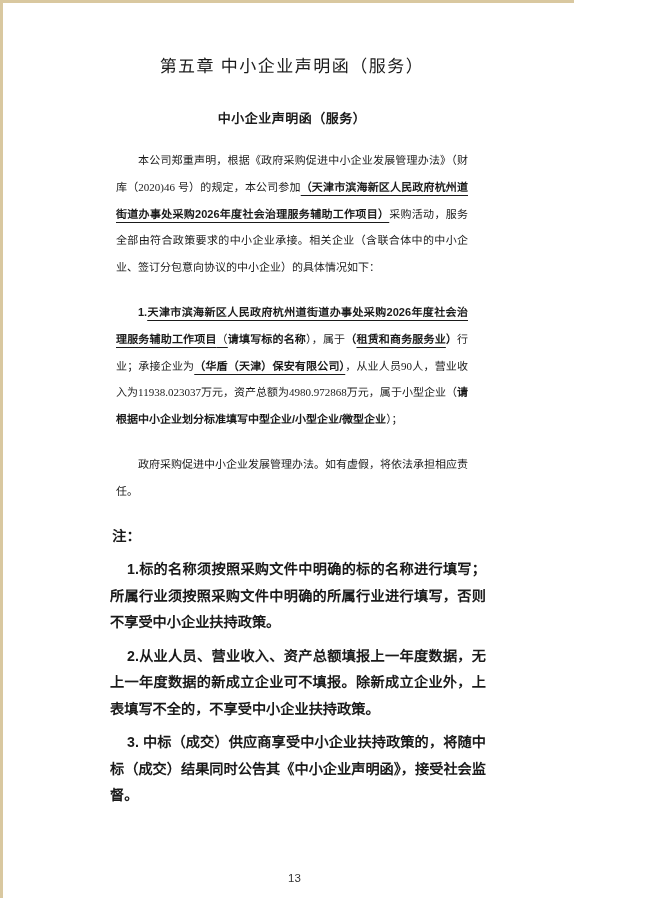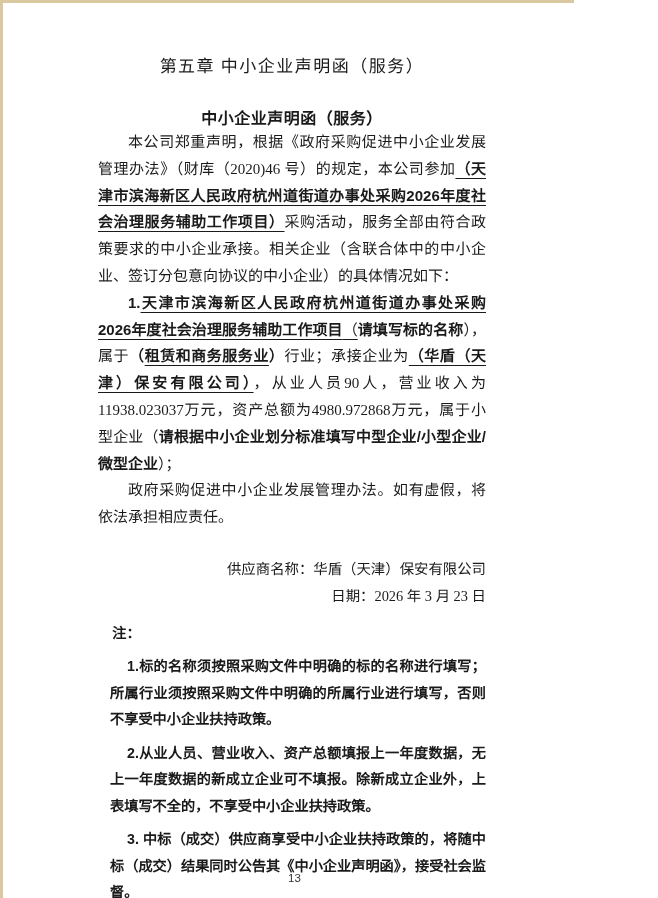--- a/index.html
+++ b/index.html
@@ -33,29 +33,29 @@
     font-weight:400;
     font-size:17px;
     letter-spacing:1.5px;
     text-align:center;
     line-height:24px;
   }
   .doc-title{
     margin:30px 0 0 0;
     font-family:"Liberation Sans","DejaVu Sans",sans-serif;
     font-weight:700;
-    font-size:16px;
+    font-size:13px;
     letter-spacing:0.5px;
     text-align:center;
     line-height:20px;
   }
   p.body{
-    margin:0;
+    margin:18px;
     font-family:"Liberation Serif","DejaVu Serif",serif;
-    font-size:15px;
+    font-size:11px;
     line-height:26.8px;
     text-align:justify;
     text-indent:2em;
   }
   .para-first{ margin-top:22px; }
   .para-gap{ margin-top:25px; }
   
   span.b{
     font-family:"Liberation Sans","DejaVu Sans",sans-serif;
     font-weight:700;
@@ -110,24 +110,20 @@
 
     <h2 class="doc-title">中小企业声明函（服务）</h2>
 
     <p class="body para-first"><span>本公司郑重声明，根据《政府采购促进中小企业发展管理办法》（财库（2020)46 号）的规定，本公司参加</span><span class="b u">（天津市滨海新区人民政府杭州道街道办事处采购2026年度社会治理服务辅助工作项目）</span><span>采购活动，服务全部由符合政策要求的中小企业承接。相关企业（含联合体中的中小企业、签订分包意向协议的中小企业）的具体情况如下：</span></p>
 
     <p class="body"><span class="b">1.</span><span class="b u">天津市滨海新区人民政府杭州道街道办事处采购2026年度社会治理服务辅助工作项目</span><span class="u">（</span><span class="b">请填写标的名称</span><span>），属于</span><span class="b">（</span><span class="b u">租赁和商务服务业</span><span class="b">）</span><span>行业；承接企业为</span><span class="b u">（华盾（天津）保安有限公司）</span><span>，从业人员90人，营业收入为11938.023037万元，资产总额为4980.972868万元，属于小型企业（</span><span class="b">请根据中小企业划分标准填写中型企业/小型企业/微型企业</span><span>）；</span></p>
 
 
     <p class="body">政府采购促进中小企业发展管理办法。如有虚假，将依法承担相应责任。</p>
 
-    <div class="signature">
-      <p>供应商名称：华盾（天津）保安有限公司</p>
-      <p>日期：2026 年 3 月 23 日</p>
-    </div>
 
     <div class="notes">
       <p class="note-label">注：</p>
       <p class="note-item">1.标的名称须按照采购文件中明确的标的名称进行填写；所属行业须按照采购文件中明确的所属行业进行填写，否则不享受中小企业扶持政策。</p>
       <p class="note-item">2.从业人员、营业收入、资产总额填报上一年度数据，无上一年度数据的新成立企业可不填报。除新成立企业外，上表填写不全的，不享受中小企业扶持政策。</p>
       <p class="note-item">3. 中标（成交）供应商享受中小企业扶持政策的，将随中标（成交）结果同时公告其《中小企业声明函》，接受社会监督。</p>
     </div>
 
   </div>
 

